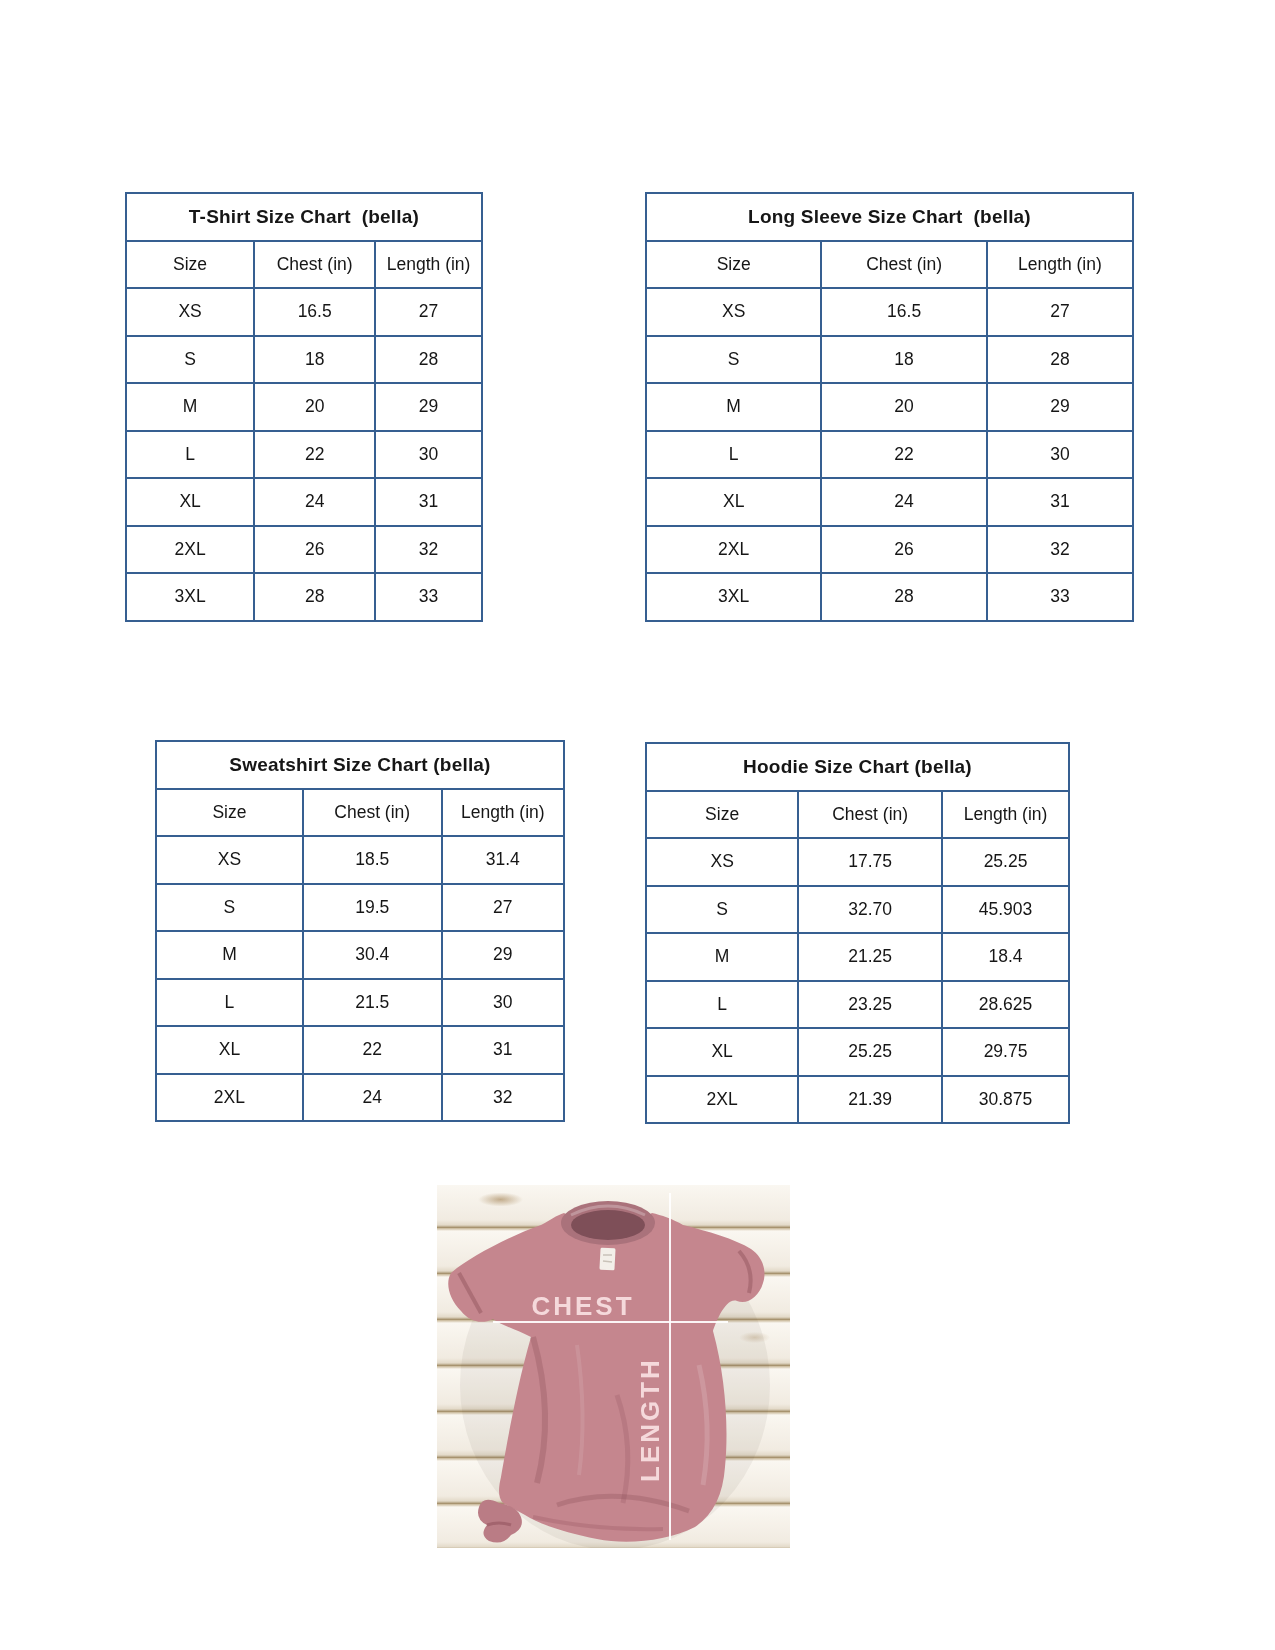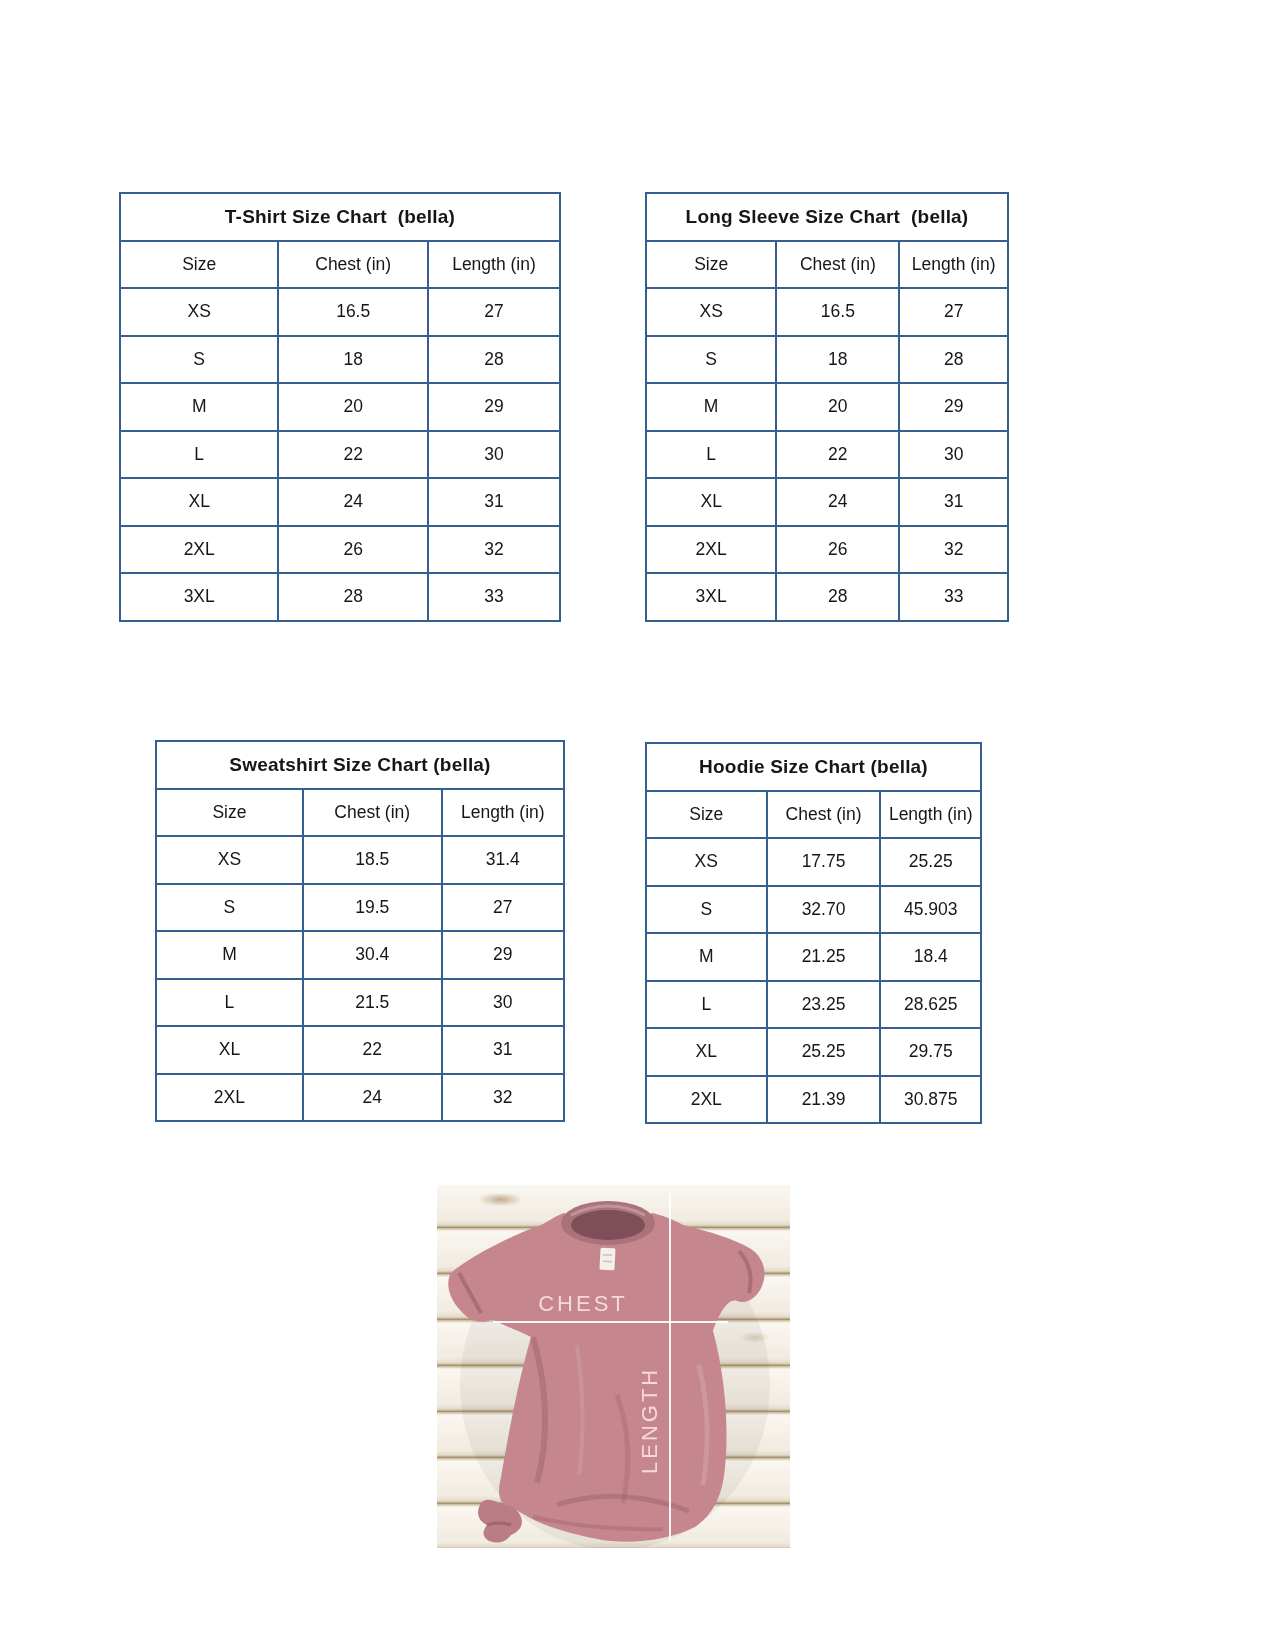--- a/index.html
+++ b/index.html
@@ -6,24 +6,24 @@
   html,body { background:#ffffff; }
   body {
     width:1275px; height:1650px; position:relative;
     font-family:"Liberation Sans", sans-serif;
     color:#141414;
   }
   .page { position:absolute; inset:0; background:#ffffff; }
 
   
   .table-slot { position:absolute; }
-  #slot-0 { left:119px; top:192px;  width:442px; }
-  #slot-1 { left:645px; top:192px;  width:364px; }
+  #slot-0 { left:125px; top:192px;  width:358px; }
+  #slot-1 { left:645px; top:192px;  width:489px; }
   #slot-2 { left:123px; top:740px;  width:442px;padding-left:32px; }
-  #slot-3 { left:645px; top:742px;  width:337px; }
+  #slot-3 { left:645px; top:742px;  width:425px; }
 
   table.size-table {
     border-collapse:collapse; width:100%; table-layout:fixed; background:#ffffff;
   }
   table.size-table td {
     border:2px solid #365f91;
     text-align:center; vertical-align:middle;
     height:47.5px; padding:0;
     font-size:17.5px; color:#161616;
   }
@@ -42,22 +42,22 @@
       repeating-linear-gradient(180deg,
         #faf7f1 0px, #f1ebe1 35px, #e3dac9 40px, #a7936f 42.5px, #cebfa3 43.5px, #faf7f1 46px);
   }
   .photo svg { position:absolute; left:0; top:0; }
 
   .measure-line { position:absolute; background:rgba(255,255,255,0.92); }
   .chest-line  { left:56px;  top:136px; width:235px; height:2px; }
   .length-line { left:232px; top:8px;   width:2px;   height:347px; }
 
   .photo-label {
-    position:absolute; font-weight:normal; letter-spacing:3px;
-    color:rgba(248,221,223,0.95); font-size:22px;
+    position:absolute; font-weight:bold; letter-spacing:3px;
+    color:rgba(248,221,223,0.95); font-size:26px;
   }
   .chest-label  { left:56px; top:106px; width:180px; text-align:center; }
   .length-label {
     left:198px; top:150px; height:170px;
     writing-mode:vertical-rl; transform:rotate(180deg);
     text-align:center; line-height:30px;
   }
 </style>
 </head>
 <body>

